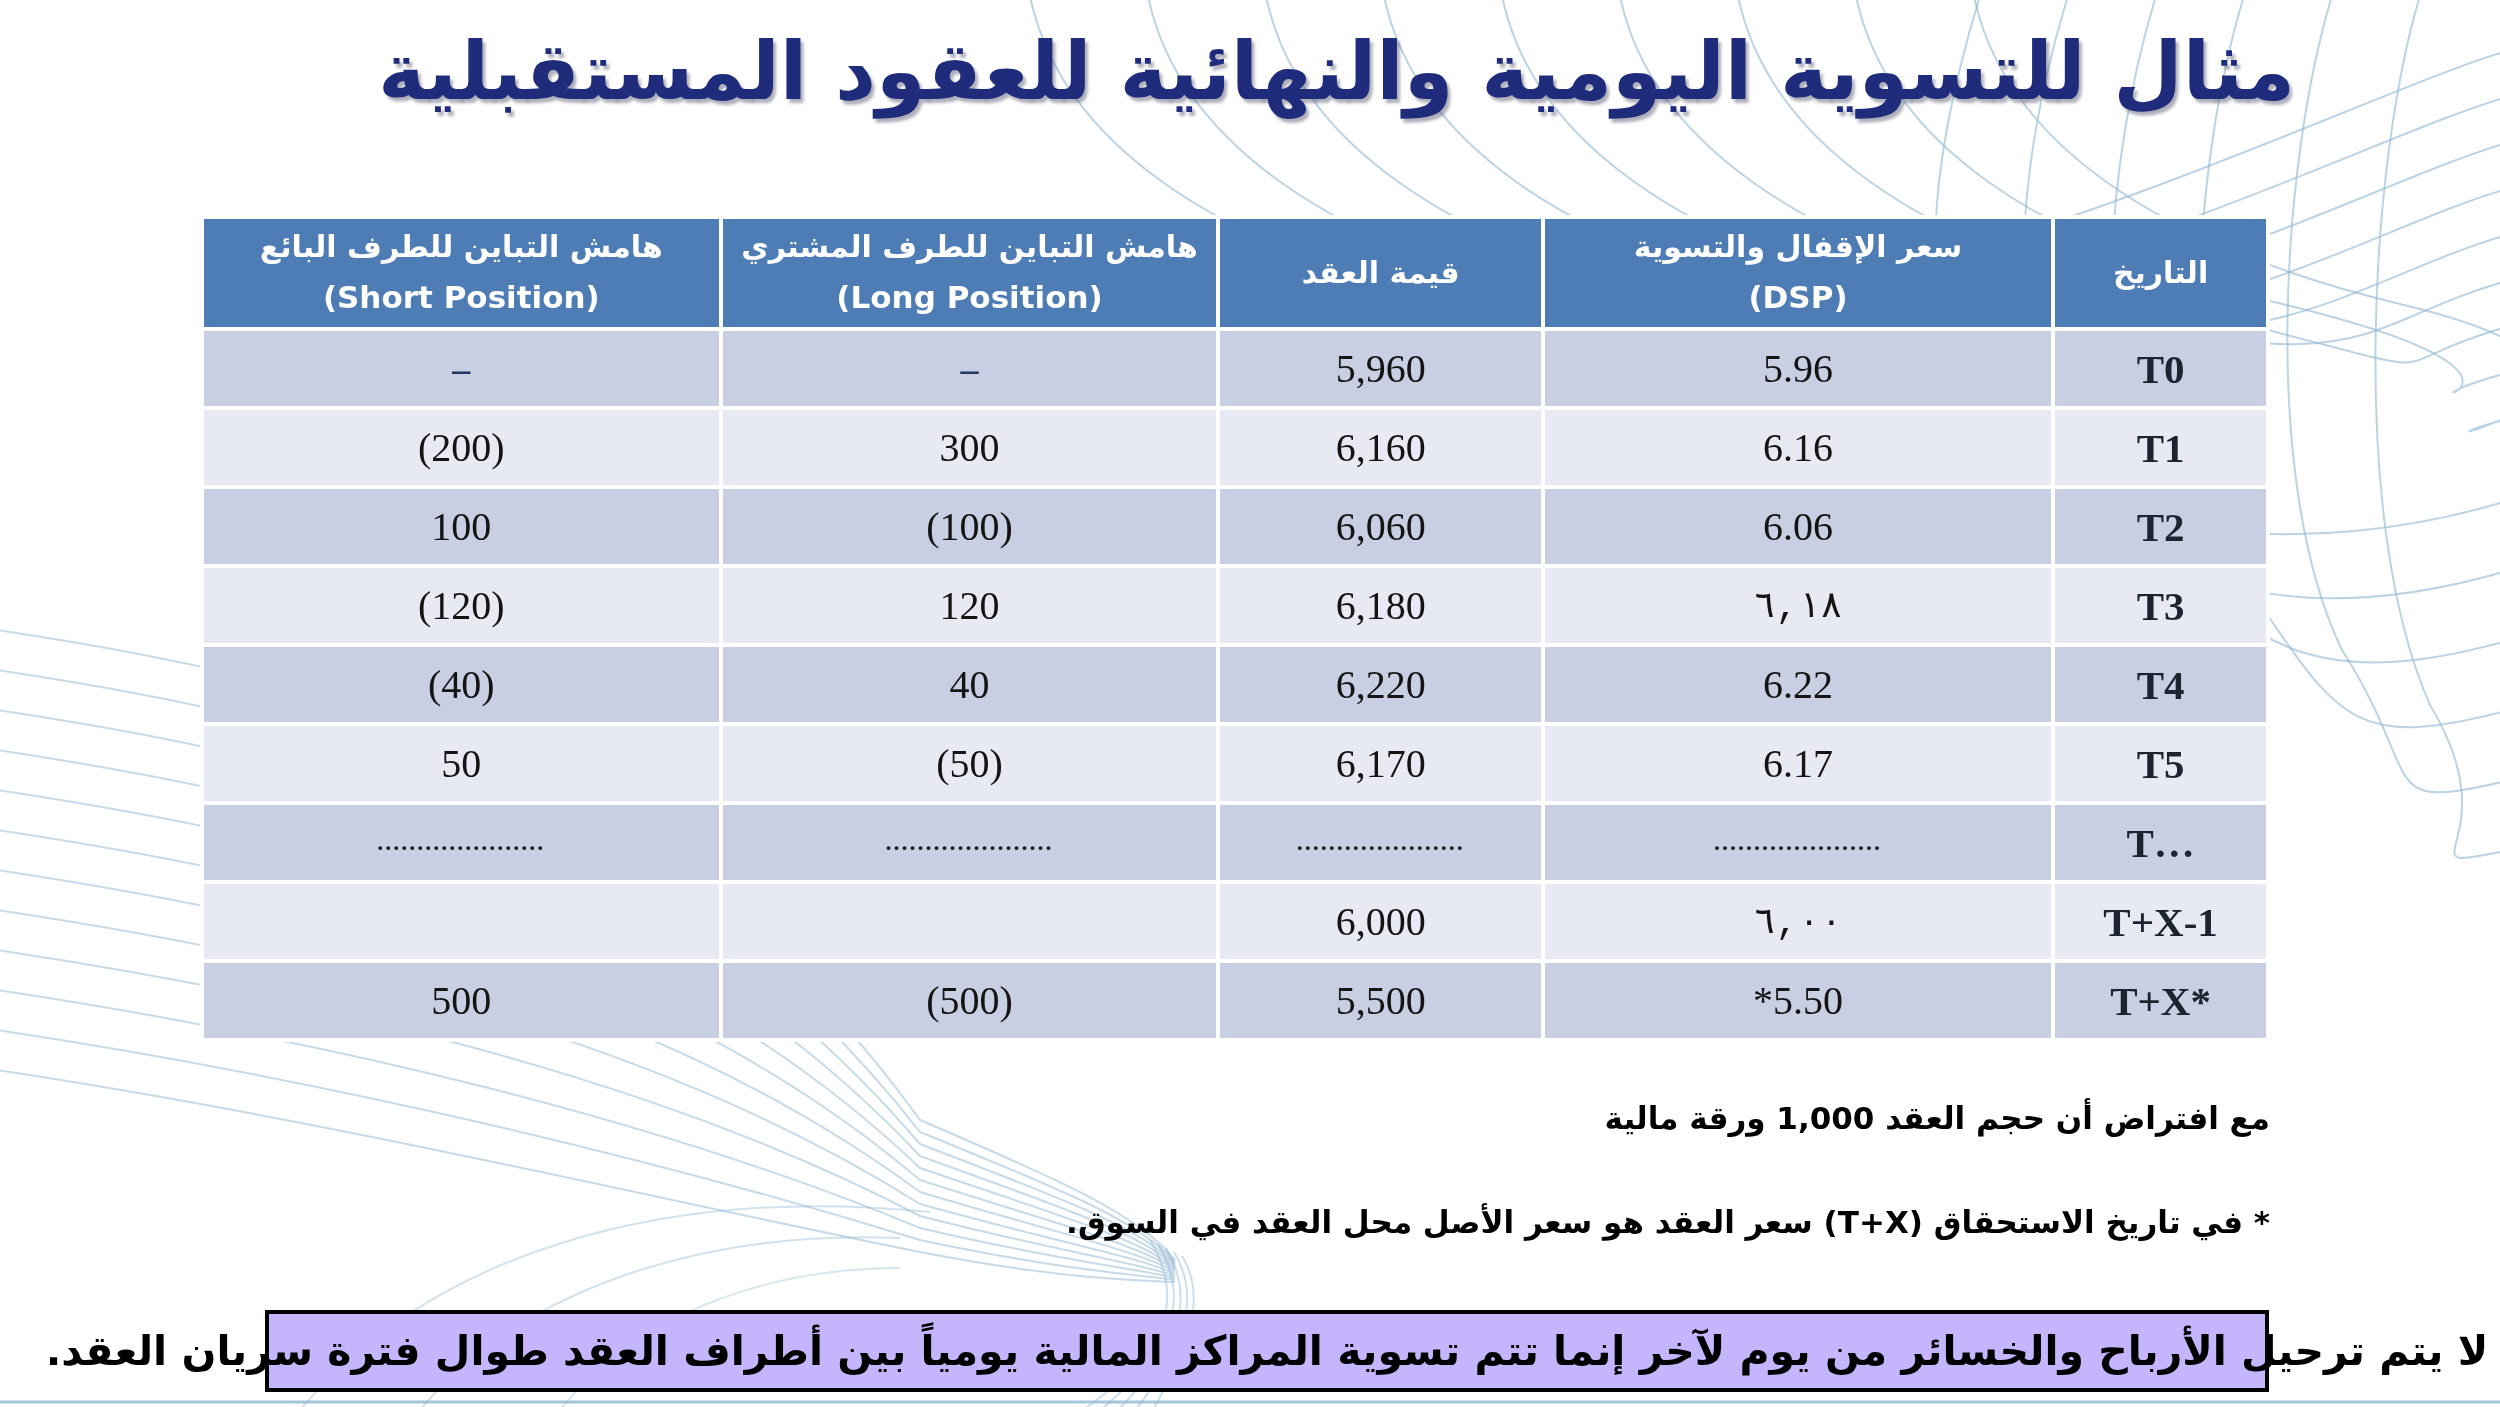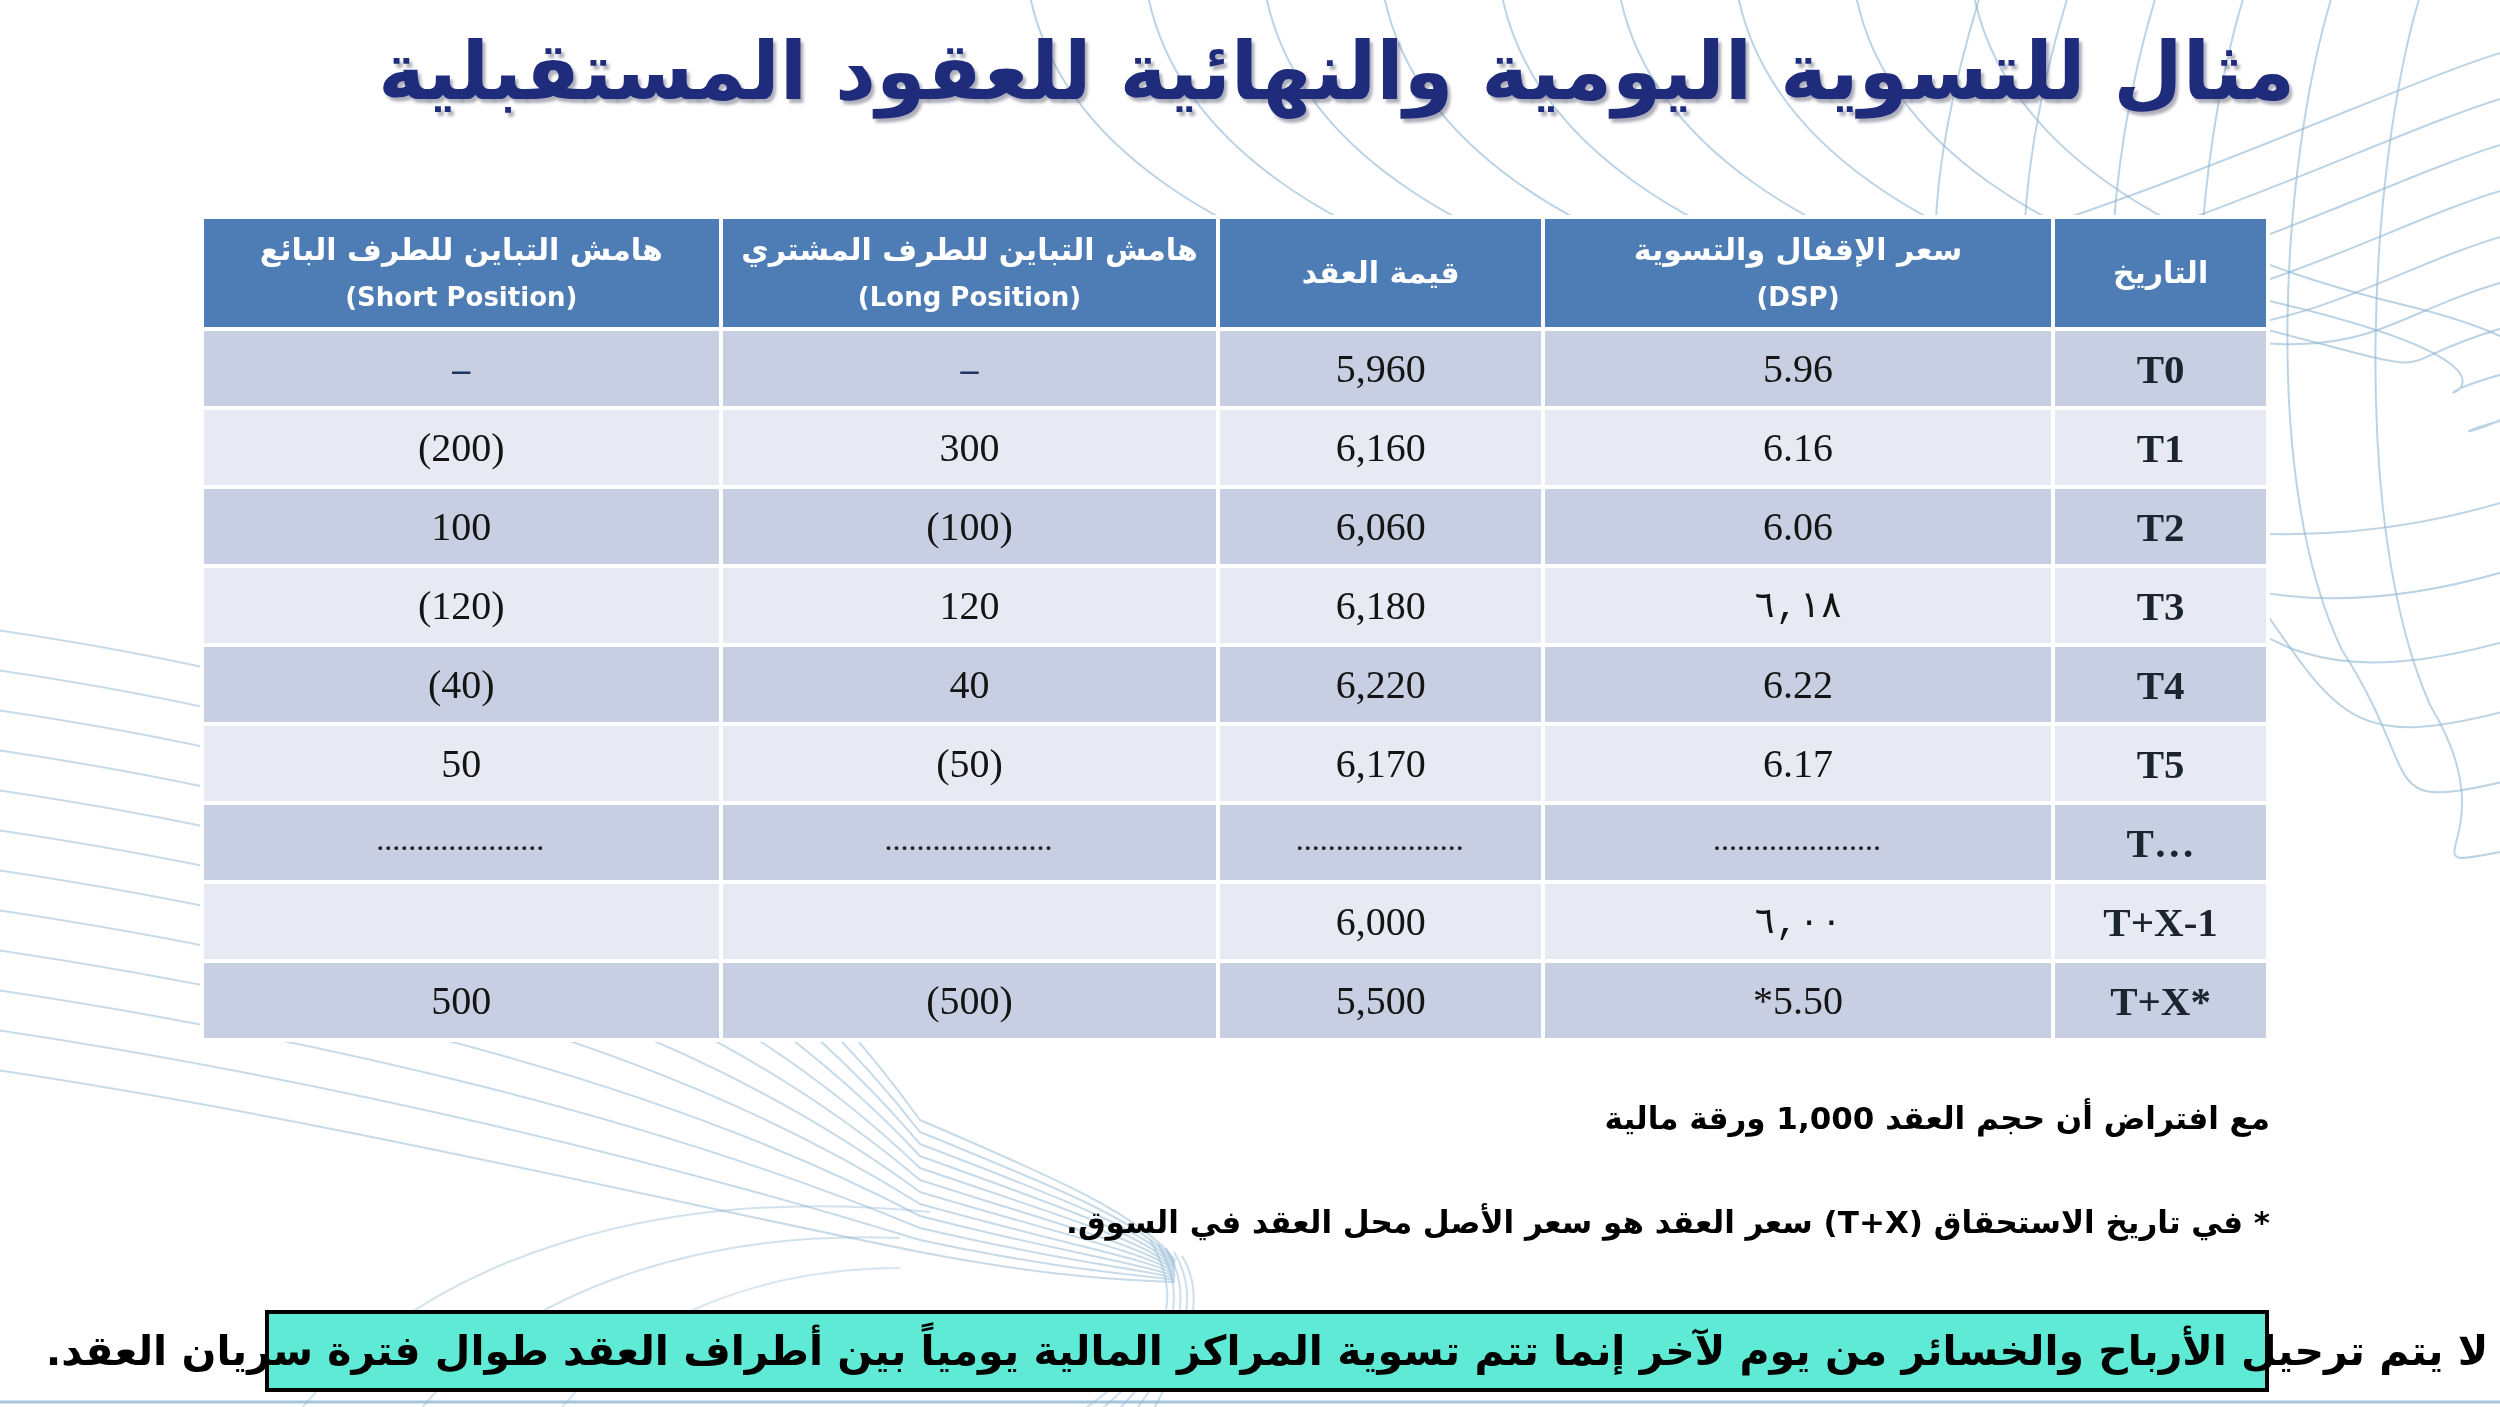--- a/index.html
+++ b/index.html
@@ -29,21 +29,21 @@
     text-align:center;vertical-align:middle;
     padding:0 6px;overflow:hidden;
   }
   table.settle thead tr{height:112px;}
   table.settle tbody tr{height:79px;}
   th{
     background:var(--header-bg);color:#ffffff;
     font-weight:bold;font-size:30px;line-height:1.15;
     font-family:"DejaVu Sans",sans-serif;
   }
-  th .h2line{display:block;font-size:26px;margin-top:16px;}
+  th .h2line{display:block;font-size:31px;margin-top:16px;}
   tr.dark td{background:var(--row-dark);}
   tr.light td{background:var(--row-light);}
   td{
     font-family:"Liberation Serif","DejaVu Serif","DejaVu Sans",serif;
     font-size:40px;color:#141414;
   }
   td.c-date{font-weight:bold;font-size:41px;color:#1c2430;direction:ltr;}
   td.dash{font-weight:bold;color:#1f3864;font-size:36px;}
   td.dots{font-size:24px;font-weight:bold;letter-spacing:2px;color:#222;}
   td.ar-num{font-family:Liberation Mono, monospace;font-size:37px;}
@@ -53,21 +53,21 @@
     direction:rtl;text-align:right;
     font-size:31px;font-weight:bold;color:#000;
     font-family:"DejaVu Sans",sans-serif;
     white-space:nowrap;
   }
   .footnote.n1{top:1100px;}
   .footnote.n2{top:1204px;}
   
   .callout{
     position:absolute;left:265px;top:1310px;width:2004px;height:82px;z-index:2;
-    background:#5eead4;border:4px solid #000000;
+    background:#c4b5fd;border:4px solid #000000;
     box-sizing:border-box;
     display:flex;align-items:center;justify-content:center;
     direction:rtl;
   }
   .callout span{
     font-size:41px;font-weight:bold;color:#000;
     font-family:"DejaVu Sans",sans-serif;
     white-space:nowrap;
   }
 </style>

